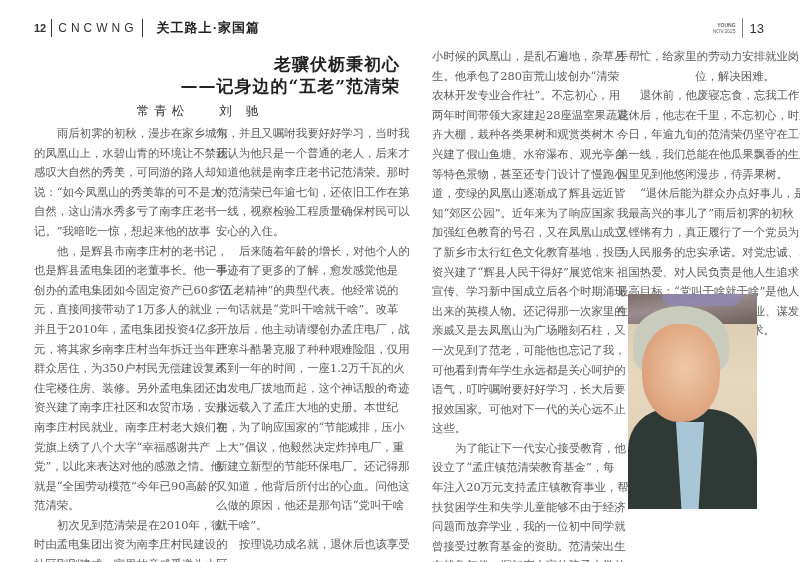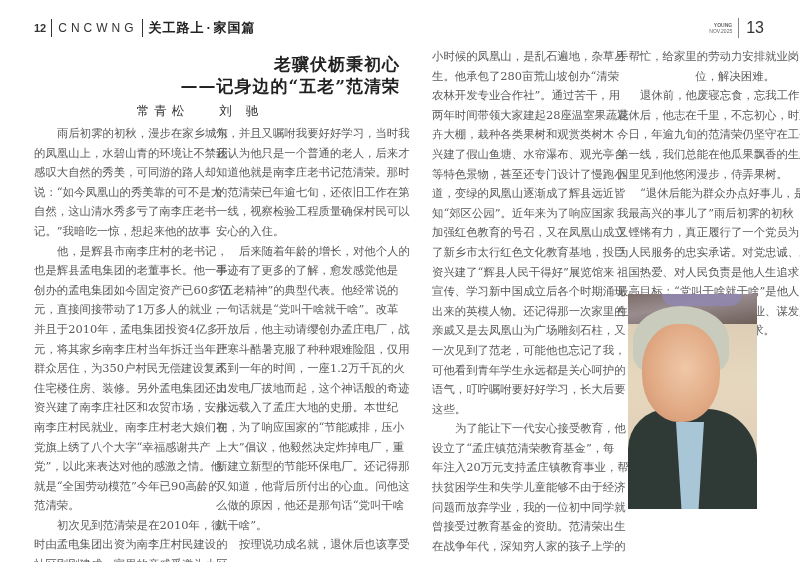--- a/index.html
+++ b/index.html
@@ -3,27 +3,27 @@
 <meta charset="utf-8">
 <style>
   html, body { margin: 0; padding: 0; background: #ffffff; }
   body { width: 800px; height: 562px; position: relative; overflow: hidden;
          font-family: "DejaVu Serif", "Liberation Serif", serif; color: #555; }
   .header-left { position: absolute; left: 34px; top: 19px; height: 18px; display: flex; align-items: center;
                  font-family: "Liberation Sans", sans-serif; color: #333; }
   .pg-num { font-size: 11px; margin-right: 5px; font-weight: bold; }
   .vbar { width: 1px; height: 18px; background: #333; }
   .brand { font-size: 12px; letter-spacing: 4px; margin: 0 4px 0 6px; }
-  .section { font-family: Liberation Mono, monospace; font-size: 13px; margin-left: 6px; letter-spacing: 1px; color: #222; font-weight: bold; }
+  .section { font-family: Liberation Serif, serif; font-size: 13px; margin-left: 14px; letter-spacing: 1px; color: #222; font-weight: bold; }
   .header-right { position: absolute; right: 36px; top: 18px; display: flex; align-items: center;
                   font-family: "Liberation Sans", sans-serif; color: #666; }
   .hr-stack { text-align: right; font-size: 5px; line-height: 6px; margin-right: 6px; }
   .hr-stack .young { font-weight: bold; }
   .hr-bar { width: 1px; height: 20px; background: #888; margin-right: 7px; }
-  .hr-num { font-size: 16px; color: #333; }
+  .hr-num { font-size: 13px; color: #333; }
   .title { position: absolute; left: 0; width: 400px; text-align: right; top: 53px;
            font-size: 17px; font-weight: bold; color: #222; line-height: 22px; letter-spacing: 1px; }
   .title .sub { display: block; margin-left: -10px; }
   .authors { position: absolute; left: 0; width: 400px; text-align: center; top: 103px;
              font-size: 12.5px; color: #333; letter-spacing: 5px; }
   .authors span + span { margin-left: 30px; }
   .col { position: absolute; font-size: 11.4px; line-height: 19.6px; color: #5a5a5a; white-space: nowrap; }
   .col .ln { display: block; height: 19.6px; }
   .col .ln.ind { padding-left: 23px; }
   .c1 { left: 34px; top: 124px; width: 154px; }
@@ -119,36 +119,37 @@
     <span class="ln">上大”倡议，他毅然决定炸掉电厂，重</span>
     <span class="ln">新建立新型的节能环保电厂。还记得那</span>
     <span class="ln">又知道，他背后所付出的心血。问他这</span>
     <span class="ln">么做的原因，他还是那句话“党叫干啥</span>
     <span class="ln">就干啥”。</span>
     <span class="ln ind">按理说功成名就，退休后也该享受</span>
   </div>
 <div class="col c3">
     <span class="ln">小时候的凤凰山，是乱石遍地，杂草丛</span>
     <span class="ln">生。他承包了280亩荒山坡创办“清荣</span>
-    <span class="ln">农林开发专业合作社”。通过苦干，用</span>
+    <span class="ln">农林开发专业合作社”。不忘初心，用</span>
     <span class="ln">两年时间带领大家建起28座温室果蔬花</span>
     <span class="ln">卉大棚，栽种各类果树和观赏类树木，</span>
     <span class="ln">兴建了假山鱼塘、水帘瀑布、观光亭台</span>
     <span class="ln">等特色景物，甚至还专门设计了慢跑小</span>
     <span class="ln">道，变绿的凤凰山逐渐成了辉县远近皆</span>
     <span class="ln">知“郊区公园”。近年来为了响应国家</span>
     <span class="ln">加强红色教育的号召，又在凤凰山成立</span>
     <span class="ln">了新乡市太行红色文化教育基地，投巨</span>
     <span class="ln">资兴建了“辉县人民干得好”展览馆来</span>
     <span class="ln">宣传、学习新中国成立后各个时期涌现</span>
     <span class="ln">出来的英模人物。还记得那一次家里的</span>
     <span class="ln">亲戚又是去凤凰山为广场雕刻石柱，又</span>
     <span class="ln">一次见到了范老，可能他也忘记了我，</span>
     <span class="ln">可他看到青年学生永远都是关心呵护的</span>
     <span class="ln">语气，叮咛嘱咐要好好学习，长大后要</span>
+    <span class="ln">报效国家。可他对下一代的关心远不止</span>
     <span class="ln">这些。</span>
     <span class="ln ind">为了能让下一代安心接受教育，他</span>
     <span class="ln">设立了“孟庄镇范清荣教育基金”，每</span>
     <span class="ln">年注入20万元支持孟庄镇教育事业，帮</span>
     <span class="ln">扶贫困学生和失学儿童能够不由于经济</span>
     <span class="ln">问题而放弃学业，我的一位初中同学就</span>
     <span class="ln">曾接受过教育基金的资助。范清荣出生</span>
     <span class="ln">在战争年代，深知穷人家的孩子上学的</span>
   </div>
 <div class="col c4">

